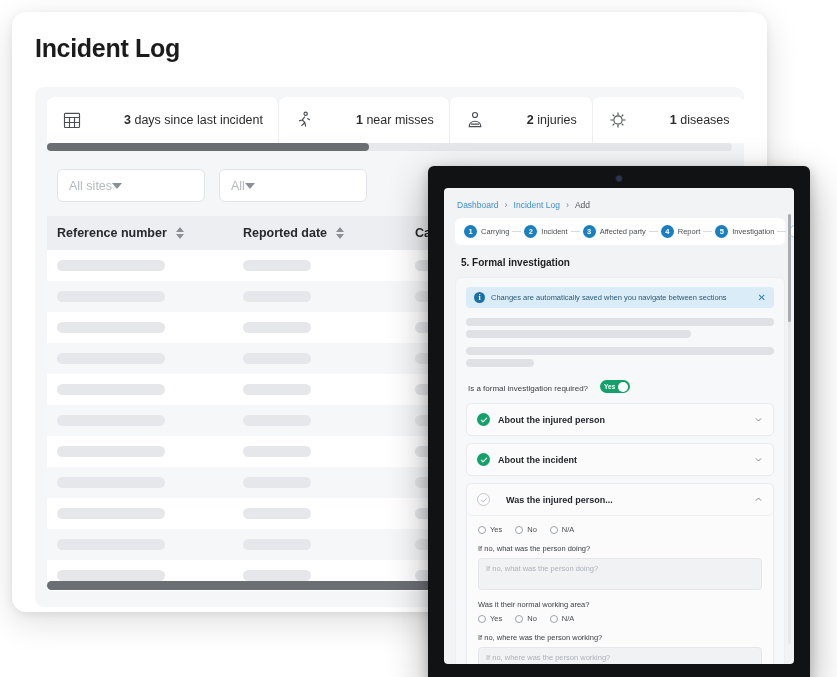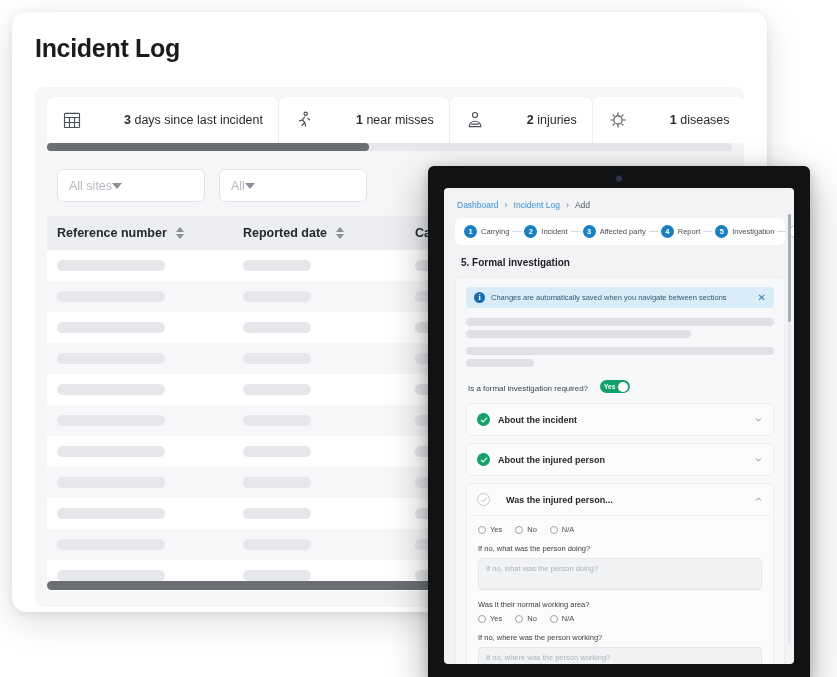--- a/index.html
+++ b/index.html
@@ -516,33 +516,33 @@
               <span class="knob"></span>
             </span>
           </div>
 
           <div class="acc">
             <span class="chk">
               <svg viewBox="0 0 24 24" fill="none" stroke="#fff" stroke-width="3.5" stroke-linecap="round" stroke-linejoin="round">
                   <path d="M4 12.5l5 5L20 6.5"></path>
                 </svg>
             </span>
-            <span class="acc-label">About the incident</span>
+            <span class="acc-label">About the injured person</span>
             <svg class="chev" viewBox="0 0 24 24" fill="none" stroke="currentColor" stroke-width="2.2">
                 <path d="M5 9l7 7 7-7"></path>
               </svg>
           </div>
 
           <div class="acc">
             <span class="chk">
               <svg viewBox="0 0 24 24" fill="none" stroke="#fff" stroke-width="3.5" stroke-linecap="round" stroke-linejoin="round">
                   <path d="M4 12.5l5 5L20 6.5"></path>
                 </svg>
             </span>
-            <span class="acc-label">About the injured person</span>
+            <span class="acc-label">About the incident</span>
             <svg class="chev" viewBox="0 0 24 24" fill="none" stroke="currentColor" stroke-width="2.2">
                 <path d="M5 9l7 7 7-7"></path>
               </svg>
           </div>
 
           <div class="acc-open">
             <div class="acc">
               <span class="chk grey">
                 <svg viewBox="0 0 24 24" fill="none" stroke="#b0b5ba" stroke-width="3" stroke-linecap="round" stroke-linejoin="round">
                     <path d="M4 12.5l5 5L20 6.5"></path>

